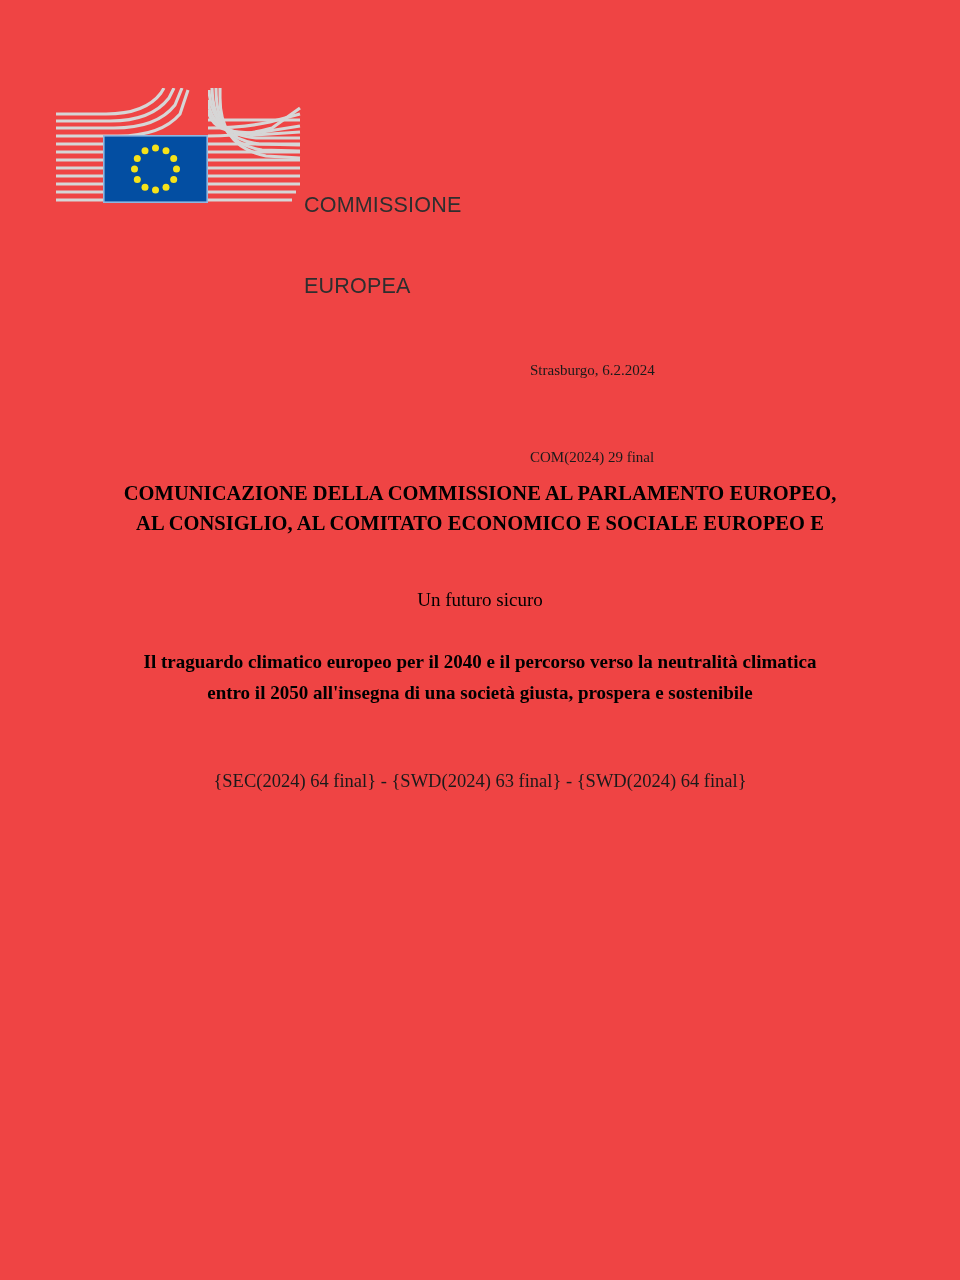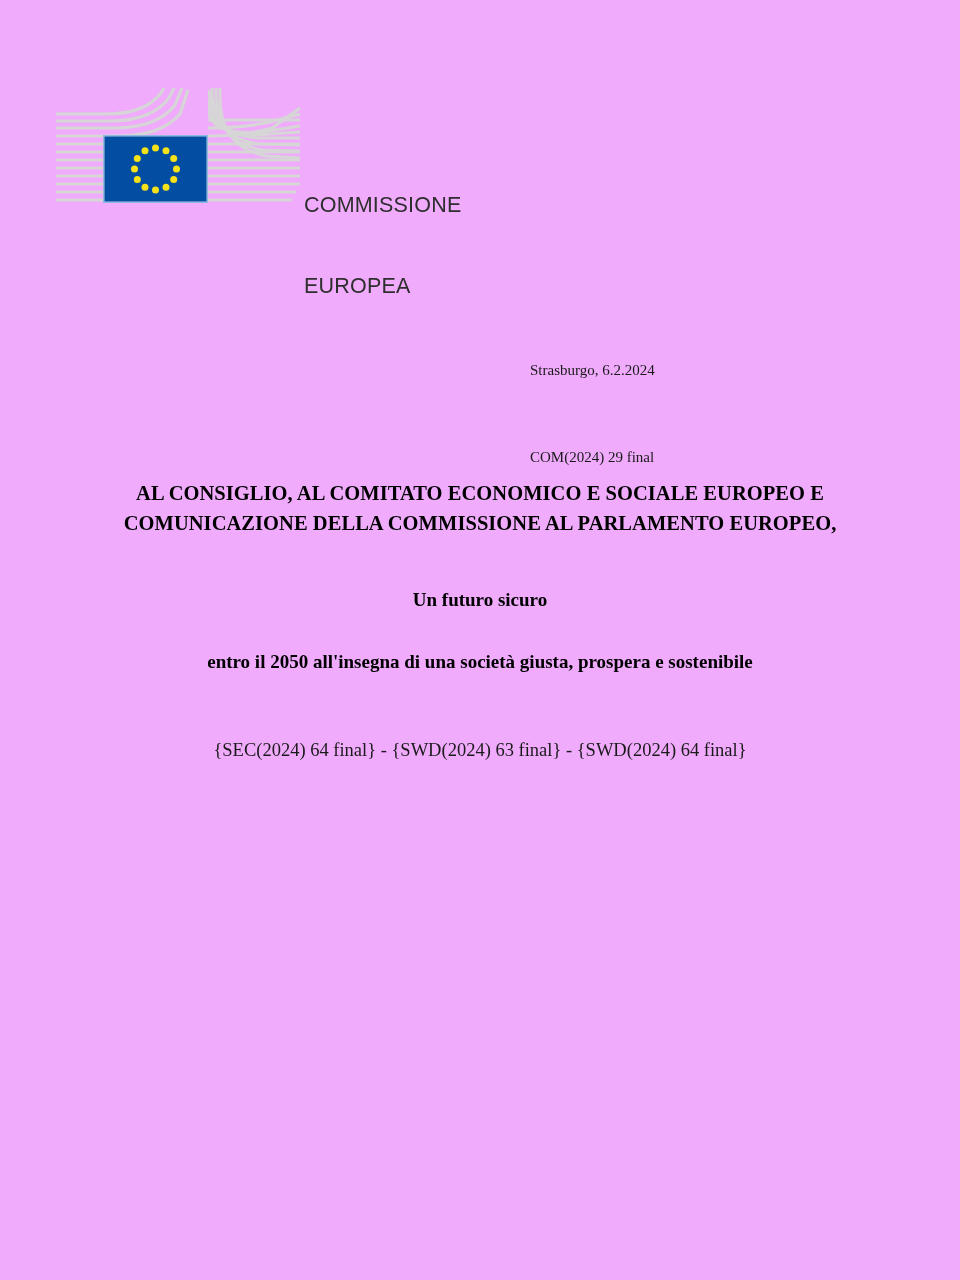--- a/index.html
+++ b/index.html
@@ -14,21 +14,21 @@
     position: relative;
     overflow: hidden;
     font-family: "Liberation Serif", "DejaVu Serif", serif;
     color: #000000;
     -webkit-font-smoothing: antialiased;
   }
 
   .page {
     position: absolute;
     inset: 0;
-    background: #f0abfc;
+    background: #ef4444;
   }
 
   
   .logo-block {
     position: absolute;
     left: 56px;
     top: 88px;
     width: 420px;
     height: 126px;
   }
@@ -83,21 +83,21 @@
     font-size: 20.5px;
     font-weight: bold;
     line-height: 30px;
     letter-spacing: 0.05px;
     margin: 0;
   }
   .doc-title .t-line { display: block; }
 
   .doc-subtitle {
     font-size: 19px;
-    font-weight: bold;
+    font-weight: normal;
     line-height: 28px;
     margin: 0;
     padding-top: 48px;
   }
 
   .doc-subtitle2 {
     font-size: 19px;
     font-weight: bold;
     line-height: 31px;
     margin: 0;
@@ -196,26 +196,27 @@
   </div>
 
   <div class="ref-block">
     <span class="ref-line">Strasburgo, 6.2.2024</span>
     <span class="ref-line">COM(2024) 29 final</span>
   </div>
 
   <div class="title-area">
 
     <h1 class="doc-title">
+      <span class="t-line">COMUNICAZIONE DELLA COMMISSIONE AL PARLAMENTO EUROPEO,</span>
       <span class="t-line">AL CONSIGLIO, AL COMITATO ECONOMICO E SOCIALE EUROPEO E</span>
-      <span class="t-line">COMUNICAZIONE DELLA COMMISSIONE AL PARLAMENTO EUROPEO,</span>
     </h1>
 
     <h2 class="doc-subtitle">Un futuro sicuro</h2>
 
     <h3 class="doc-subtitle2">
+      <span class="s-line">Il traguardo climatico europeo per il 2040 e il percorso verso la neutralità climatica</span>
       <span class="s-line">entro il 2050 all'insegna di una società giusta, prospera e sostenibile</span>
     </h3>
 
     <p class="doc-refs">{SEC(2024) 64 final} - {SWD(2024) 63 final} - {SWD(2024) 64 final}</p>
   </div>
 
 </div>
 
 </body></html>

